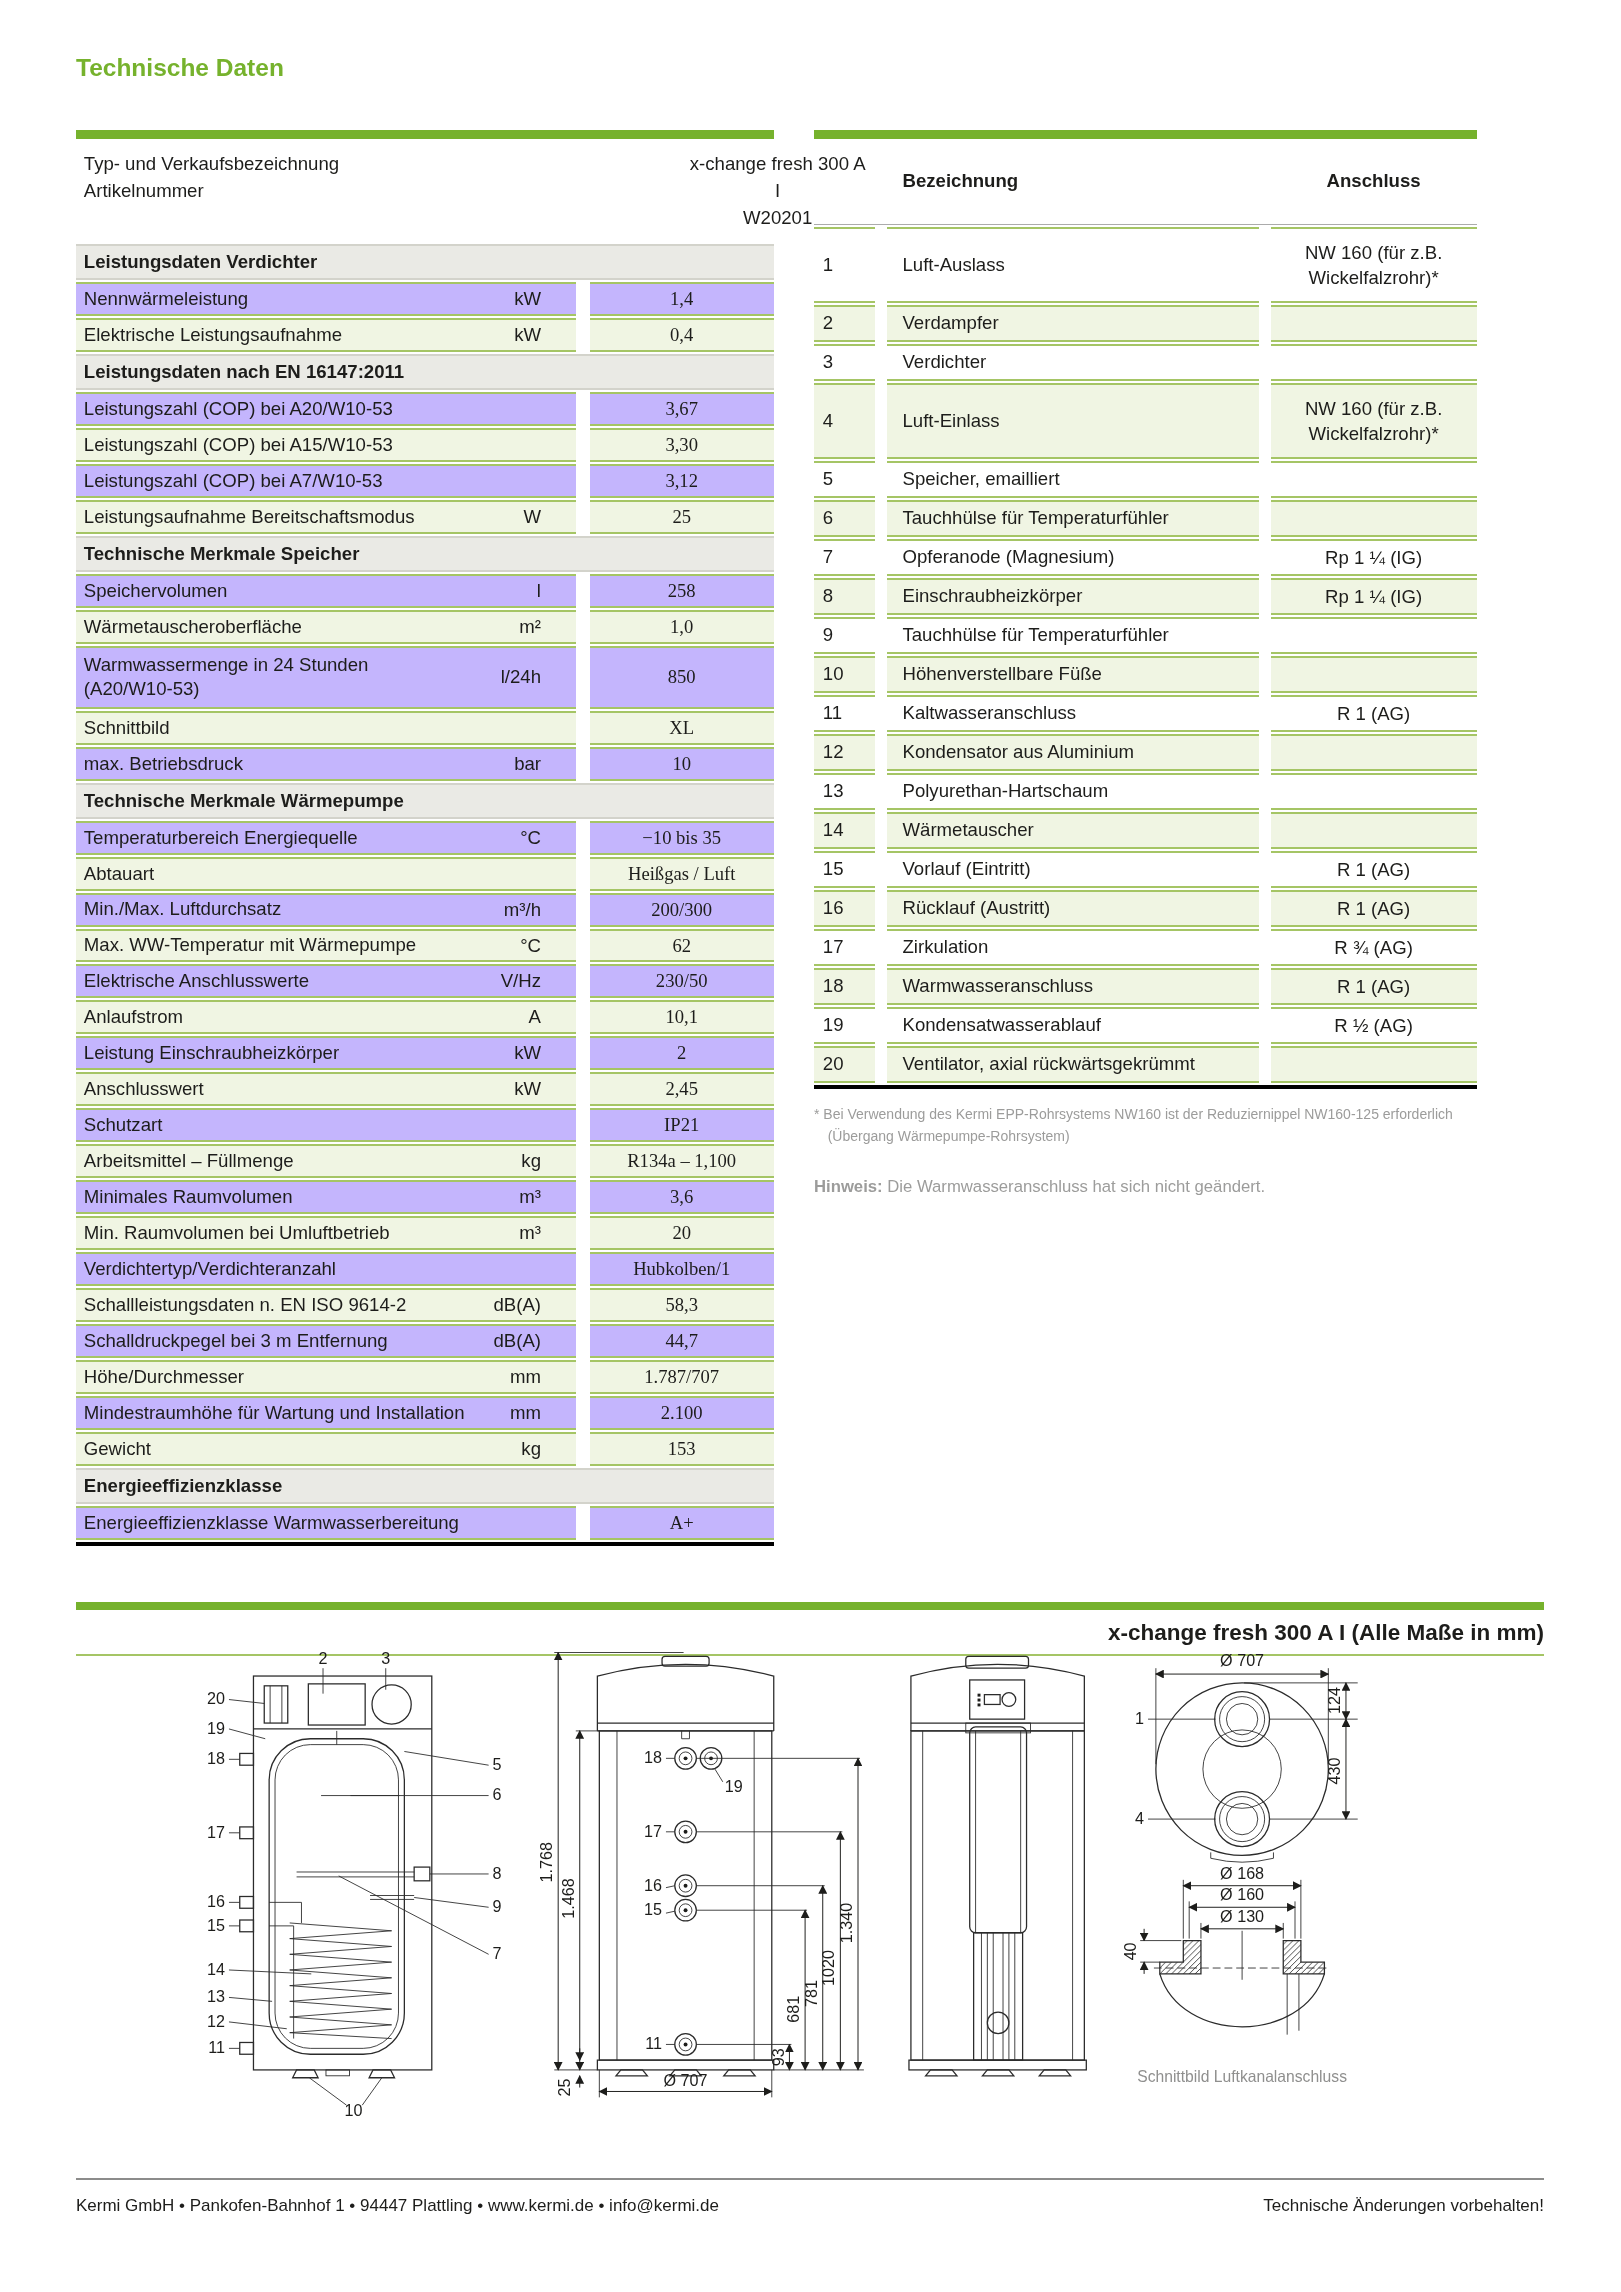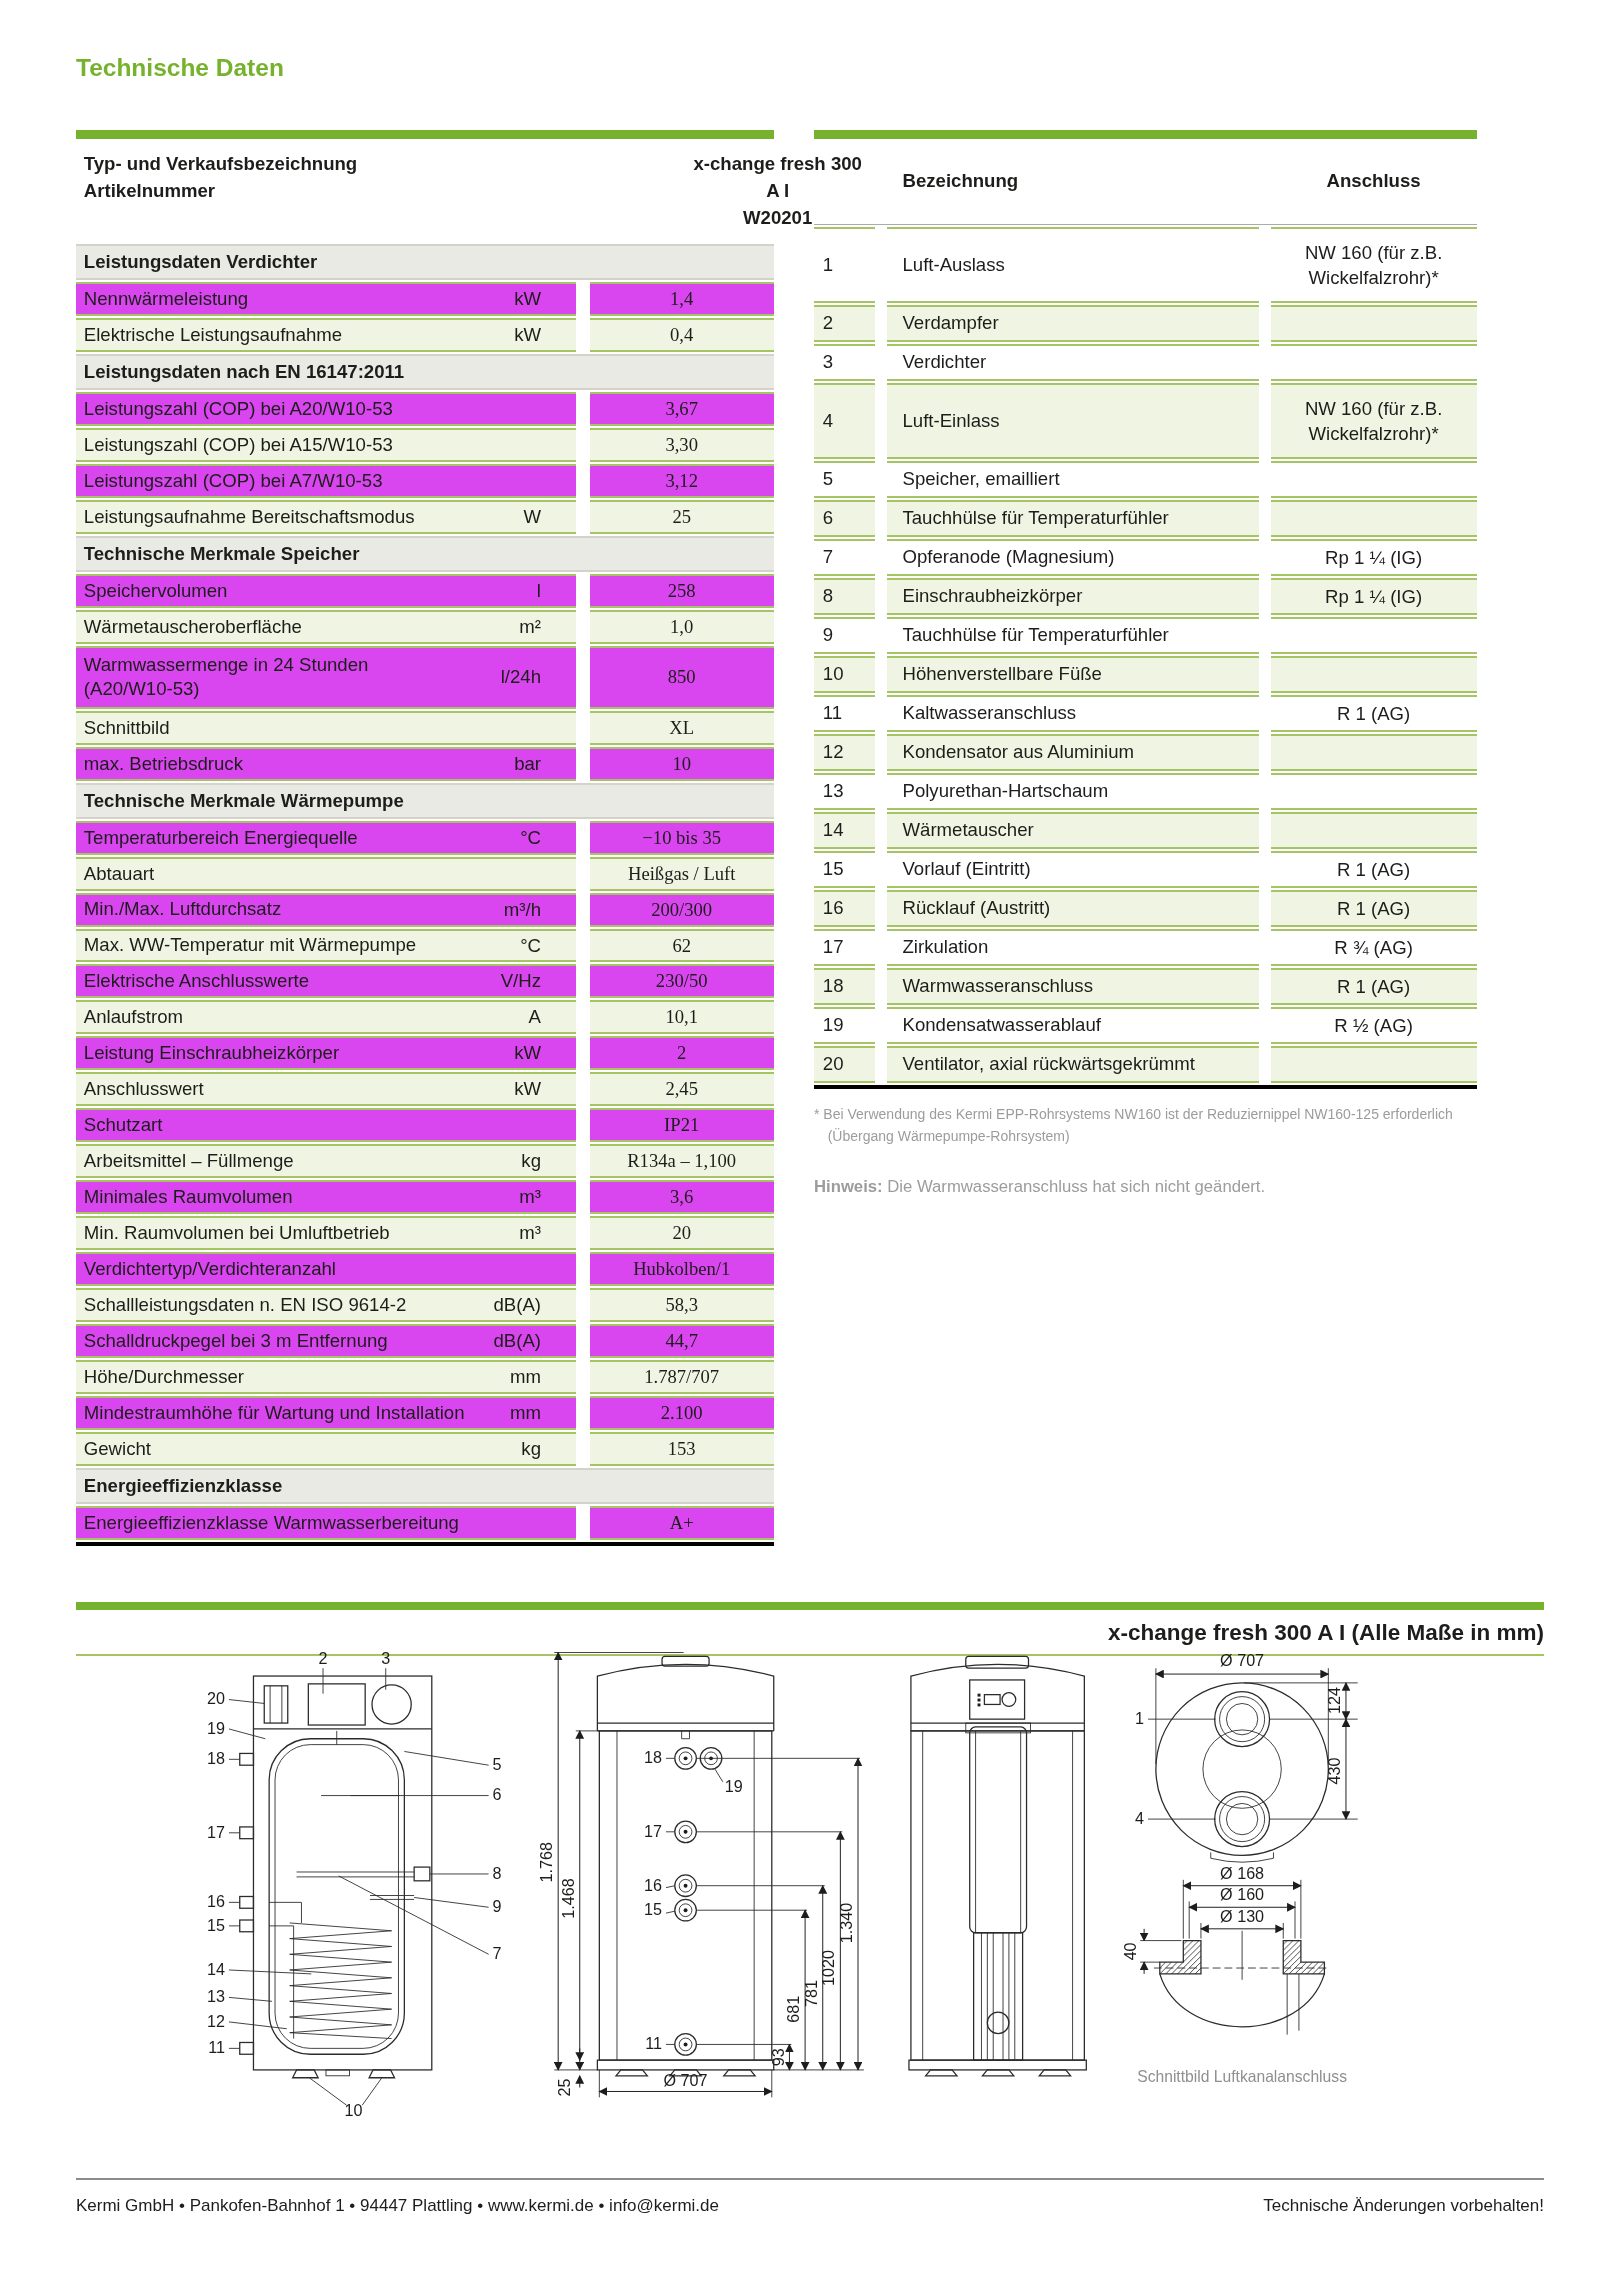--- a/index.html
+++ b/index.html
@@ -9,29 +9,29 @@
   :root{
     --green:#76b22d; --sep:#a5c565; --rowalt:#f0f5e3;
     --secbg:#eaeae5; --secline:#d3d3cb; --ink:#1d1d1b; --gray:#9c9c9b;
   }
   .doc-title{position:absolute;left:76px;top:54px;font-size:24.5px;font-weight:700;color:var(--green);}
 
   
   .left-col{position:absolute;left:76px;top:130px;width:698px;}
   .right-col{position:absolute;left:814px;top:130px;width:663px;}
   .greenbar{height:8.8px;background:var(--green);}
-  .shead{display:grid;grid-template-columns:500px 13.7px 184px;padding:12.7px 0 9.8px;font-weight:700;font-size:18.6px;line-height:1.45;gap:48px;}
+  .shead{display:grid;grid-template-columns:500px 13.7px 184px;padding:12.7px 0 9.8px;font-weight:400;font-size:18.6px;line-height:1.45;gap:48px;}
   .sh-left{padding-left:7.8px;}
   .sh-right{text-align:center;}
   .srow{display:grid;grid-template-columns:500px 13.7px 184px;margin:2px 0;}
   .srow .b1{display:flex;justify-content:space-between;align-items:center;min-height:32px;
     padding:2.9px 35px 2.9px 7.8px;border-top:2px solid var(--sep);border-bottom:2px solid var(--sep);}
   .srow .b2{display:flex;align-items:center;justify-content:center;min-height:32px;text-align:center;
     border-top:2px solid var(--sep);border-bottom:2px solid var(--sep);padding:2px 3.9px;font-family:Liberation Serif, serif;}
-  .srow.plain .b1,.srow.plain .b2{background:#d946ef;}
+  .srow.plain .b1,.srow.plain .b2{background:#c4b5fd;}
   .srow.alt .b1,.srow.alt .b2{background:var(--rowalt);}
   .srow.tall .b1,.srow.tall .b2{min-height:63px;}
   .srow .lbl{font-size:18.6px;white-space:pre-line;line-height:1.3;}
   .srow .unit{font-size:18.6px;}
   .srow .b2{font-size:18.6px;}
   .srow.sec{grid-template-columns:698px;}
   .sec-t{width:100%;min-height:36px;display:flex;align-items:center;background:var(--secbg);
     border-top:2px solid var(--secline);border-bottom:2px solid var(--secline);
     font-weight:700;font-size:18.6px;padding:3.9px 7.8px;}
   .endline{height:3.9px;background:#000;margin-top:2px;}

